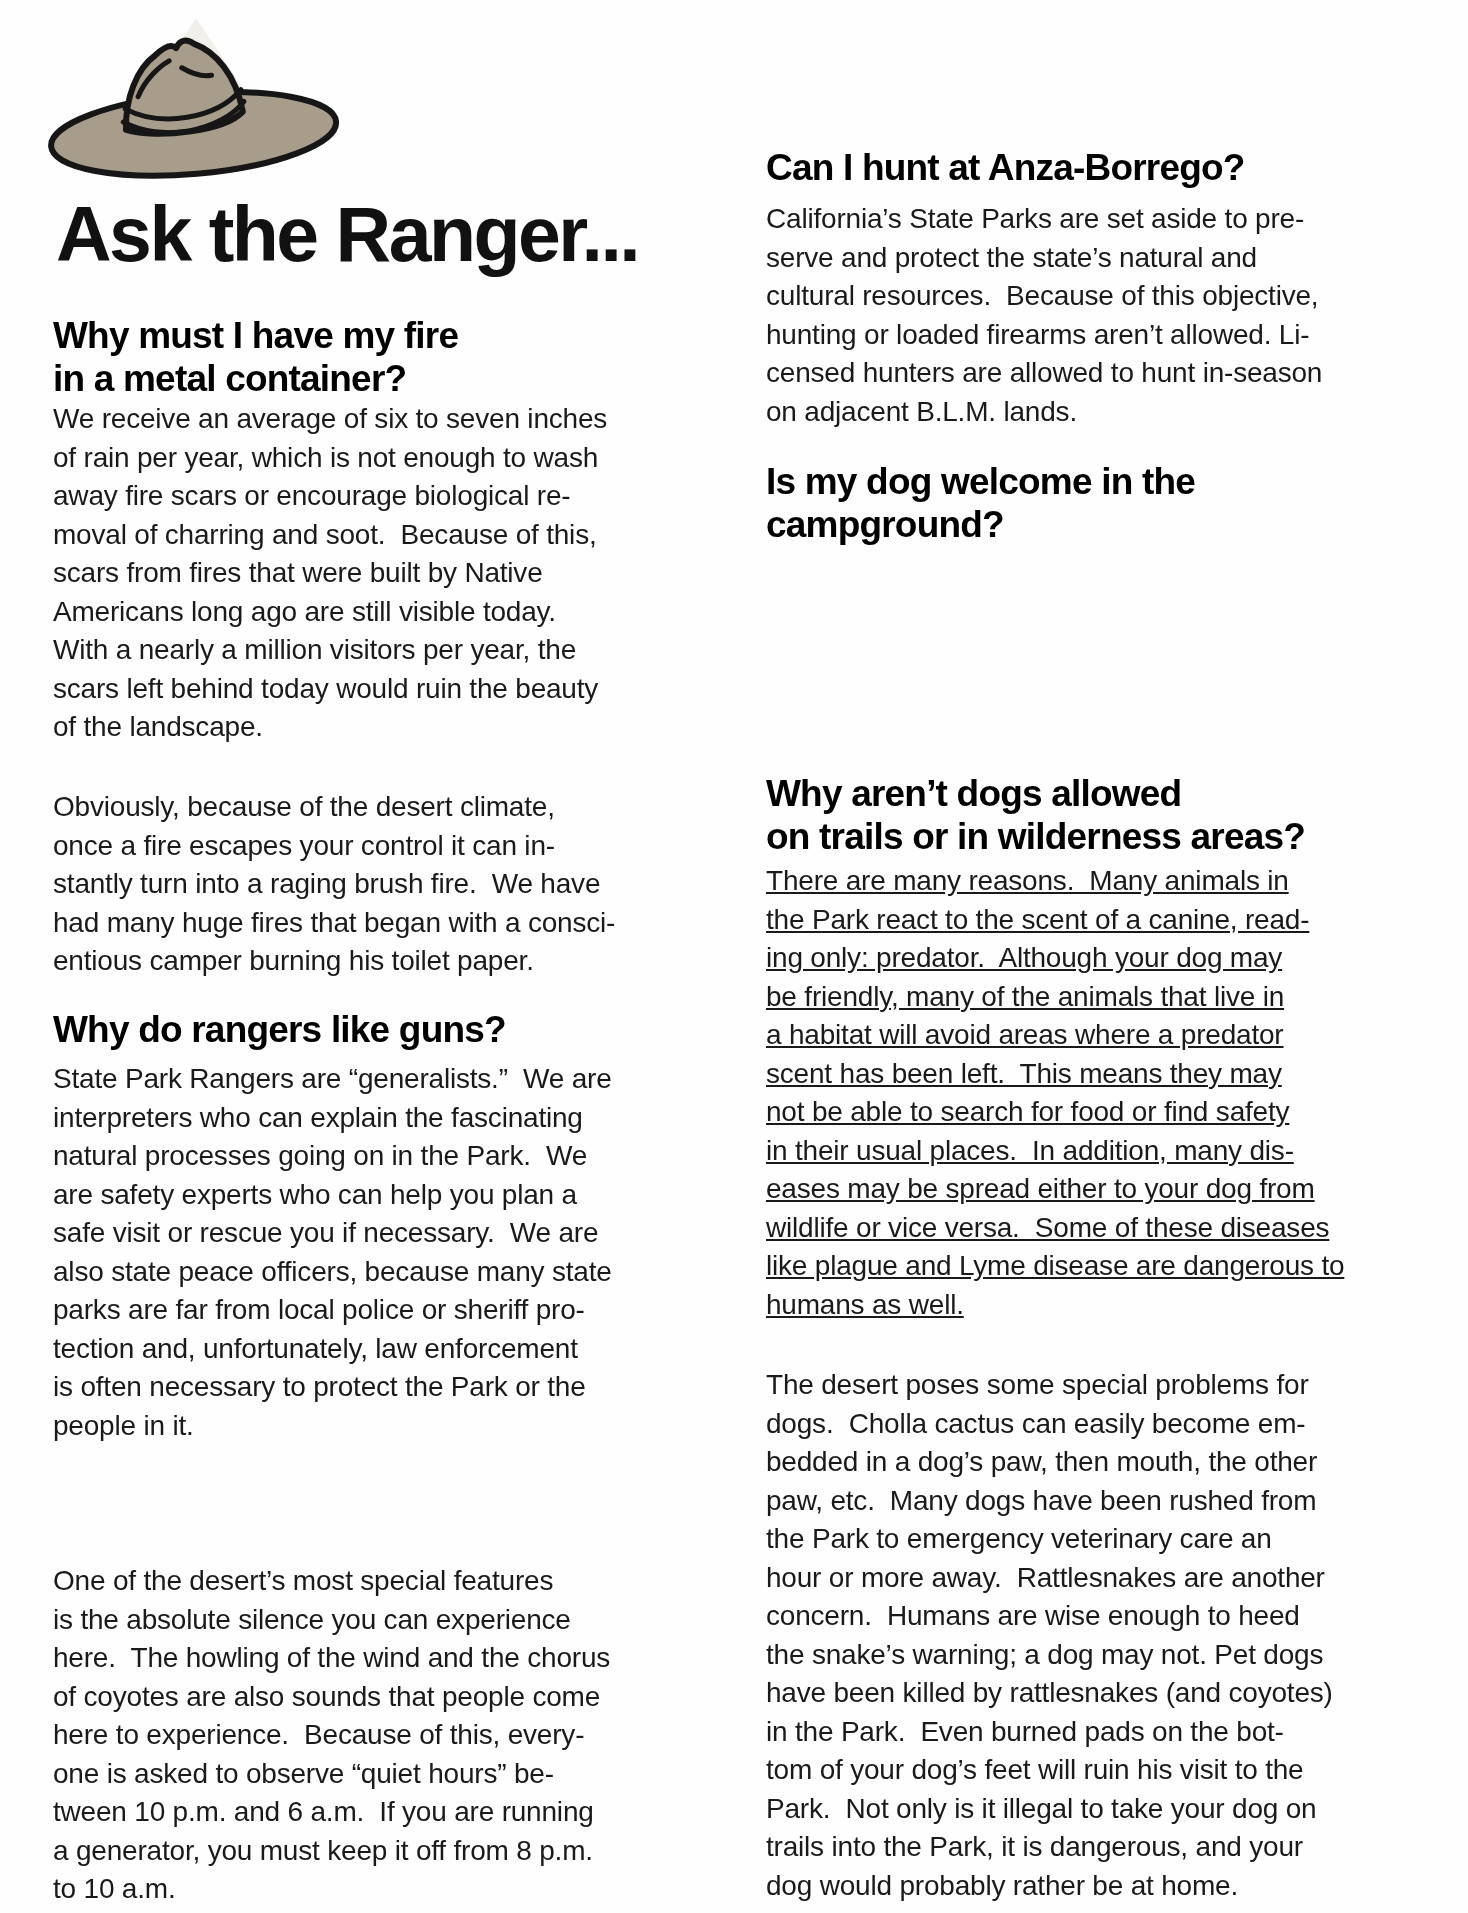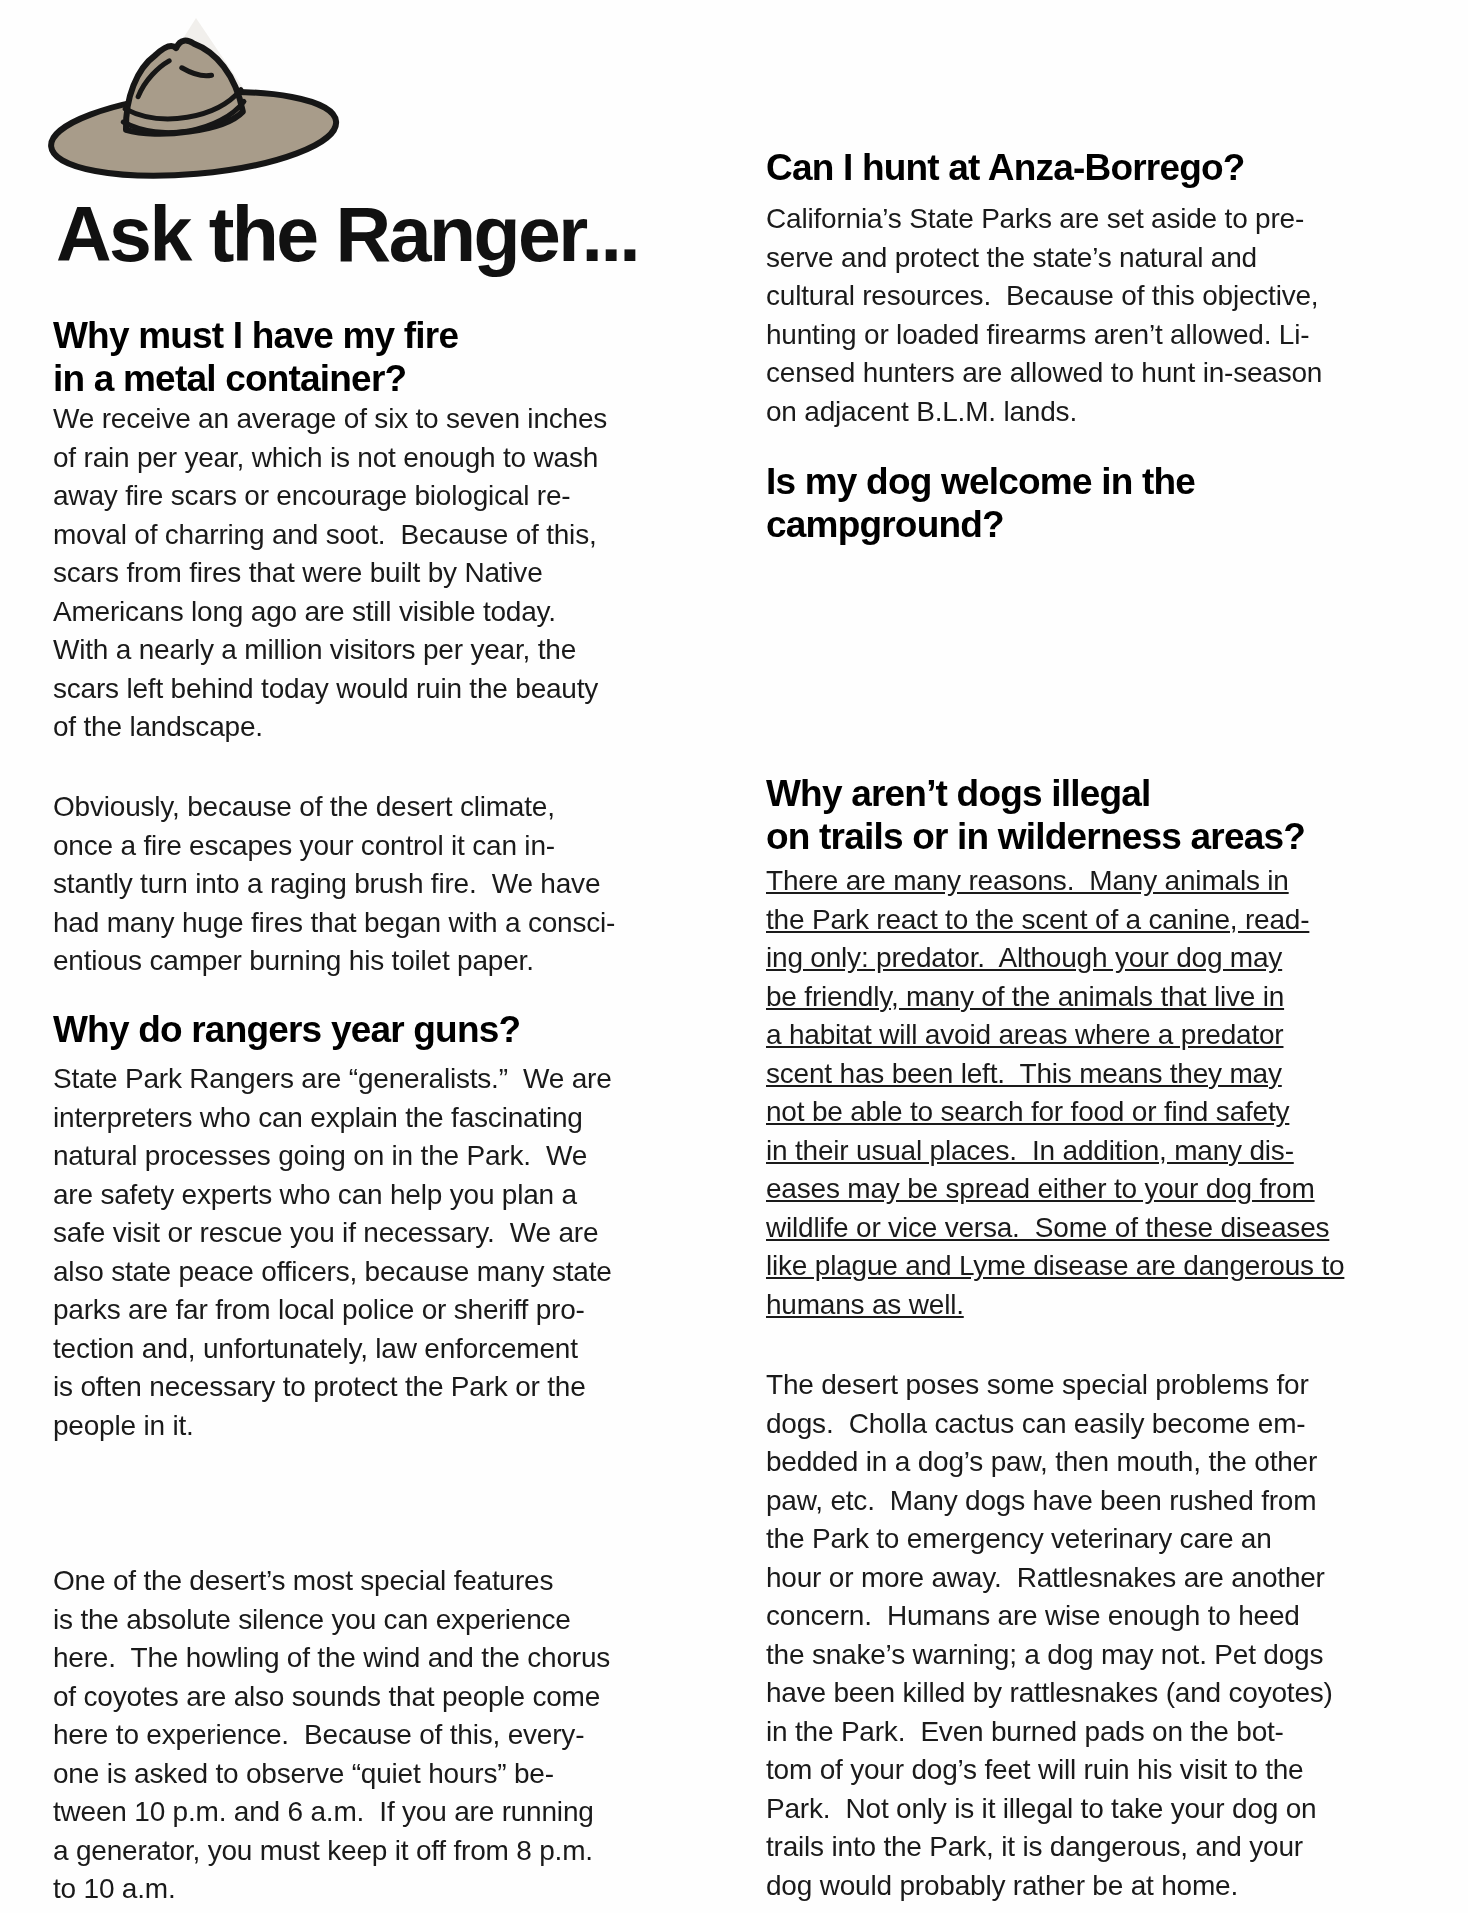--- a/index.html
+++ b/index.html
@@ -97,21 +97,21 @@
 Americans long ago are still visible today.
 With a nearly a million visitors per year, the
 scars left behind today would ruin the beauty
 of the landscape.</div>
   <div class="q-body    col-left l-q1-p2">Obviously, because of the desert climate,
 once a fire escapes your control it can in-
 stantly turn into a raging brush fire.  We have
 had many huge fires that began with a consci-
 entious camper burning his toilet paper.</div>
 
-  <div class="q-heading col-left l-q2-h">Why do rangers year guns?</div>
+  <div class="q-heading col-left l-q2-h">Why do rangers like guns?</div>
   <div class="q-body    col-left l-q2-p1">State Park Rangers are “generalists.”  We are
 interpreters who can explain the fascinating
 natural processes going on in the Park.  We
 are safety experts who can help you plan a
 safe visit or rescue you if necessary.  We are
 also state peace officers, because many state
 parks are far from local police or sheriff pro-
 tection and, unfortunately, law enforcement
 is often necessary to protect the Park or the
 people in it.</div>
@@ -130,21 +130,21 @@
   <div class="q-body    col-right r-q1-p1">California’s State Parks are set aside to pre-
 serve and protect the state’s natural and
 cultural resources.  Because of this objective,
 hunting or loaded firearms aren’t allowed. Li-
 censed hunters are allowed to hunt in-season
 on adjacent B.L.M. lands.</div>
 
   <div class="q-heading col-right r-q2-h">Is my dog welcome in the
 campground?</div>
 
-  <div class="q-heading col-right r-q3-h">Why aren’t dogs illegal
+  <div class="q-heading col-right r-q3-h">Why aren’t dogs allowed
 on trails or in wilderness areas?</div>
   <div class="q-body    col-right r-q3-p1">There are many reasons.  Many animals in
 the Park react to the scent of a canine, read-
 ing only: predator.  Although your dog may
 be friendly, many of the animals that live in
 a habitat will avoid areas where a predator
 scent has been left.  This means they may
 not be able to search for food or find safety
 in their usual places.  In addition, many dis-
 eases may be spread either to your dog from

